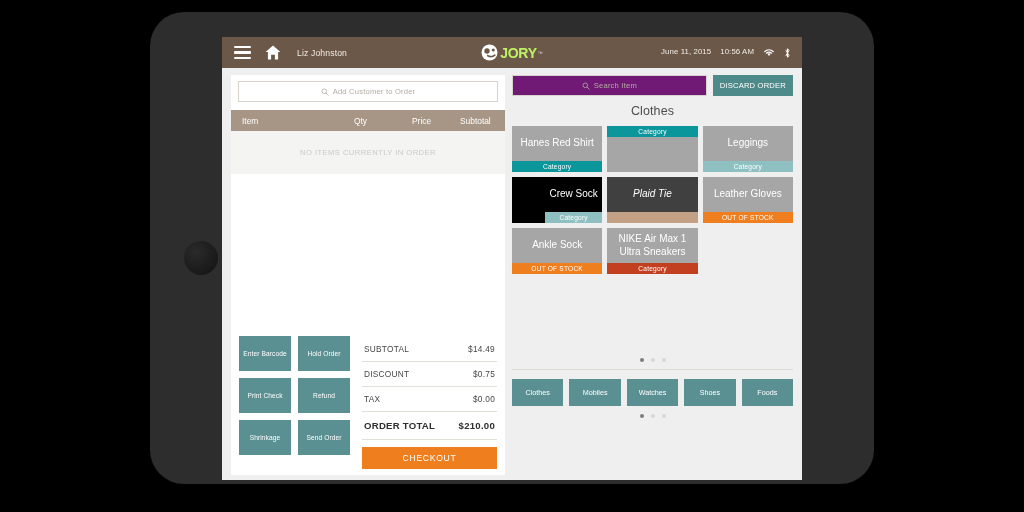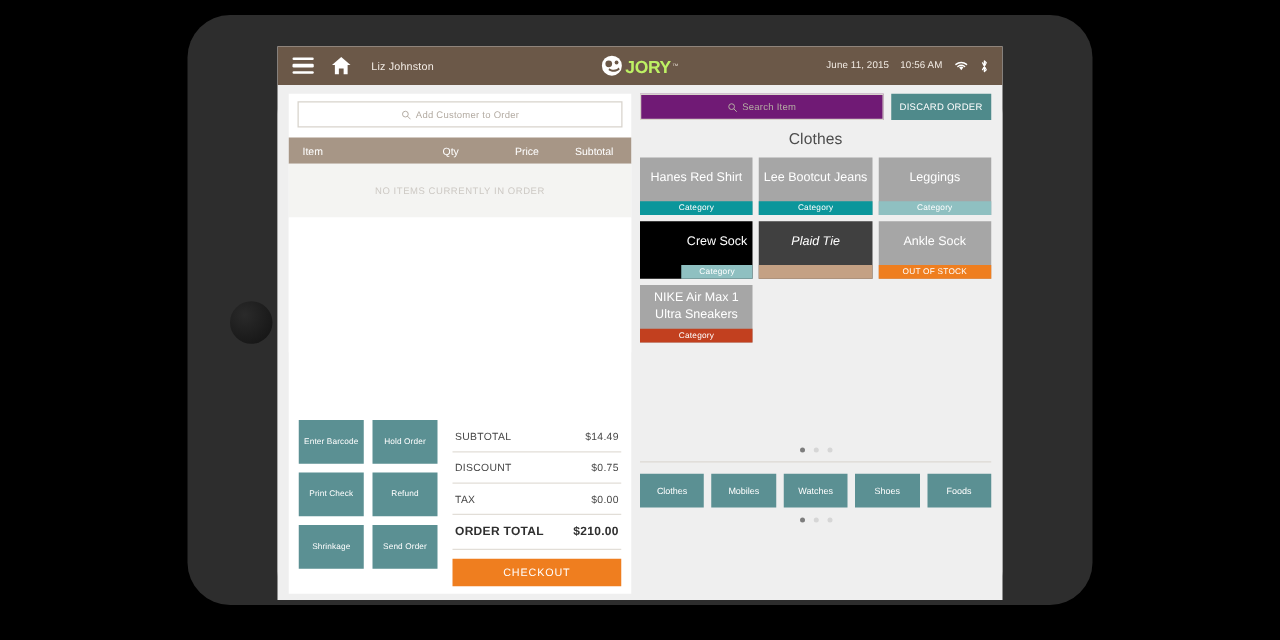--- a/index.html
+++ b/index.html
@@ -115,21 +115,20 @@
   .wifi-ico { width: 12px; height: 10px; display: block; }
   .bt-ico  { width: 7px;  height: 12px; display: block; }
 
   
   #content {
     position: absolute;
     left: 0; top: 31px;
     width: 580px;
     height: 412px;
     background: #efefef;
-    border-radius: 23px;
   }
 
   
   #left-panel {
     position: absolute;
     left: 9px;
     top: 7px;
     width: 274px;
     bottom: 5px;
     background: #ffffff;
@@ -469,34 +468,37 @@
         </div>
 
         <div id="cat-title">Clothes</div>
 
         <div id="tiles">
             <div class="tile" style="background: rgb(166, 166, 166);">
               <div class="tile-name">Hanes Red Shirt</div>
               <div class="tile-bar" style="background: rgb(11, 150, 155);">Category</div>
             </div>
             <div class="tile" style="background: rgb(166, 166, 166);">
-              <div class="tile-name">Lee Bootcut Jeans</div>
               <div class="tile-bar" style="background: rgb(11, 150, 155);">Category</div>
             </div>
             <div class="tile" style="background: rgb(166, 166, 166);">
               <div class="tile-name">Leggings</div>
               <div class="tile-bar" style="background: rgb(143, 192, 193);">Category</div>
             </div>
             <div class="tile" style="background: #000000; padding-left: 33px;">
               <div class="tile-name">Crew Sock</div>
               <div class="tile-bar" style="background: rgb(143, 192, 193);">Category</div>
             </div>
             <div class="tile" style="background: #404040; font-style: italic;">
               <div class="tile-name">Plaid Tie</div>
               <div class="tile-bar" style="background: rgb(196, 161, 132);"></div>
+            </div>
+            <div class="tile" style="background: rgb(166, 166, 166);">
+              <div class="tile-name">Leather Gloves</div>
+              <div class="tile-bar" style="background: rgb(239, 126, 31);">OUT OF STOCK</div>
             </div>
             <div class="tile" style="background: rgb(166, 166, 166);">
               <div class="tile-name">Ankle Sock</div>
               <div class="tile-bar" style="background: rgb(239, 126, 31);">OUT OF STOCK</div>
             </div>
             <div class="tile" style="background: rgb(166, 166, 166);">
               <div class="tile-name">NIKE Air Max 1 Ultra Sneakers</div>
               <div class="tile-bar" style="background: rgb(194, 64, 31);">Category</div>
             </div>
           </div>

